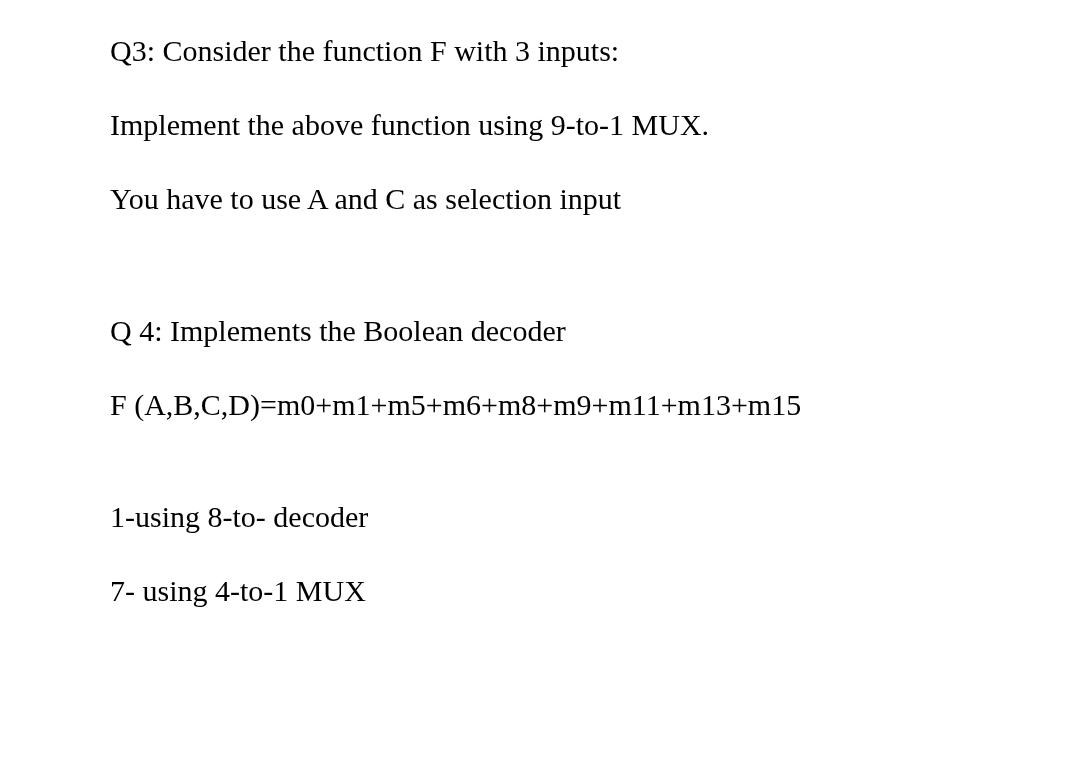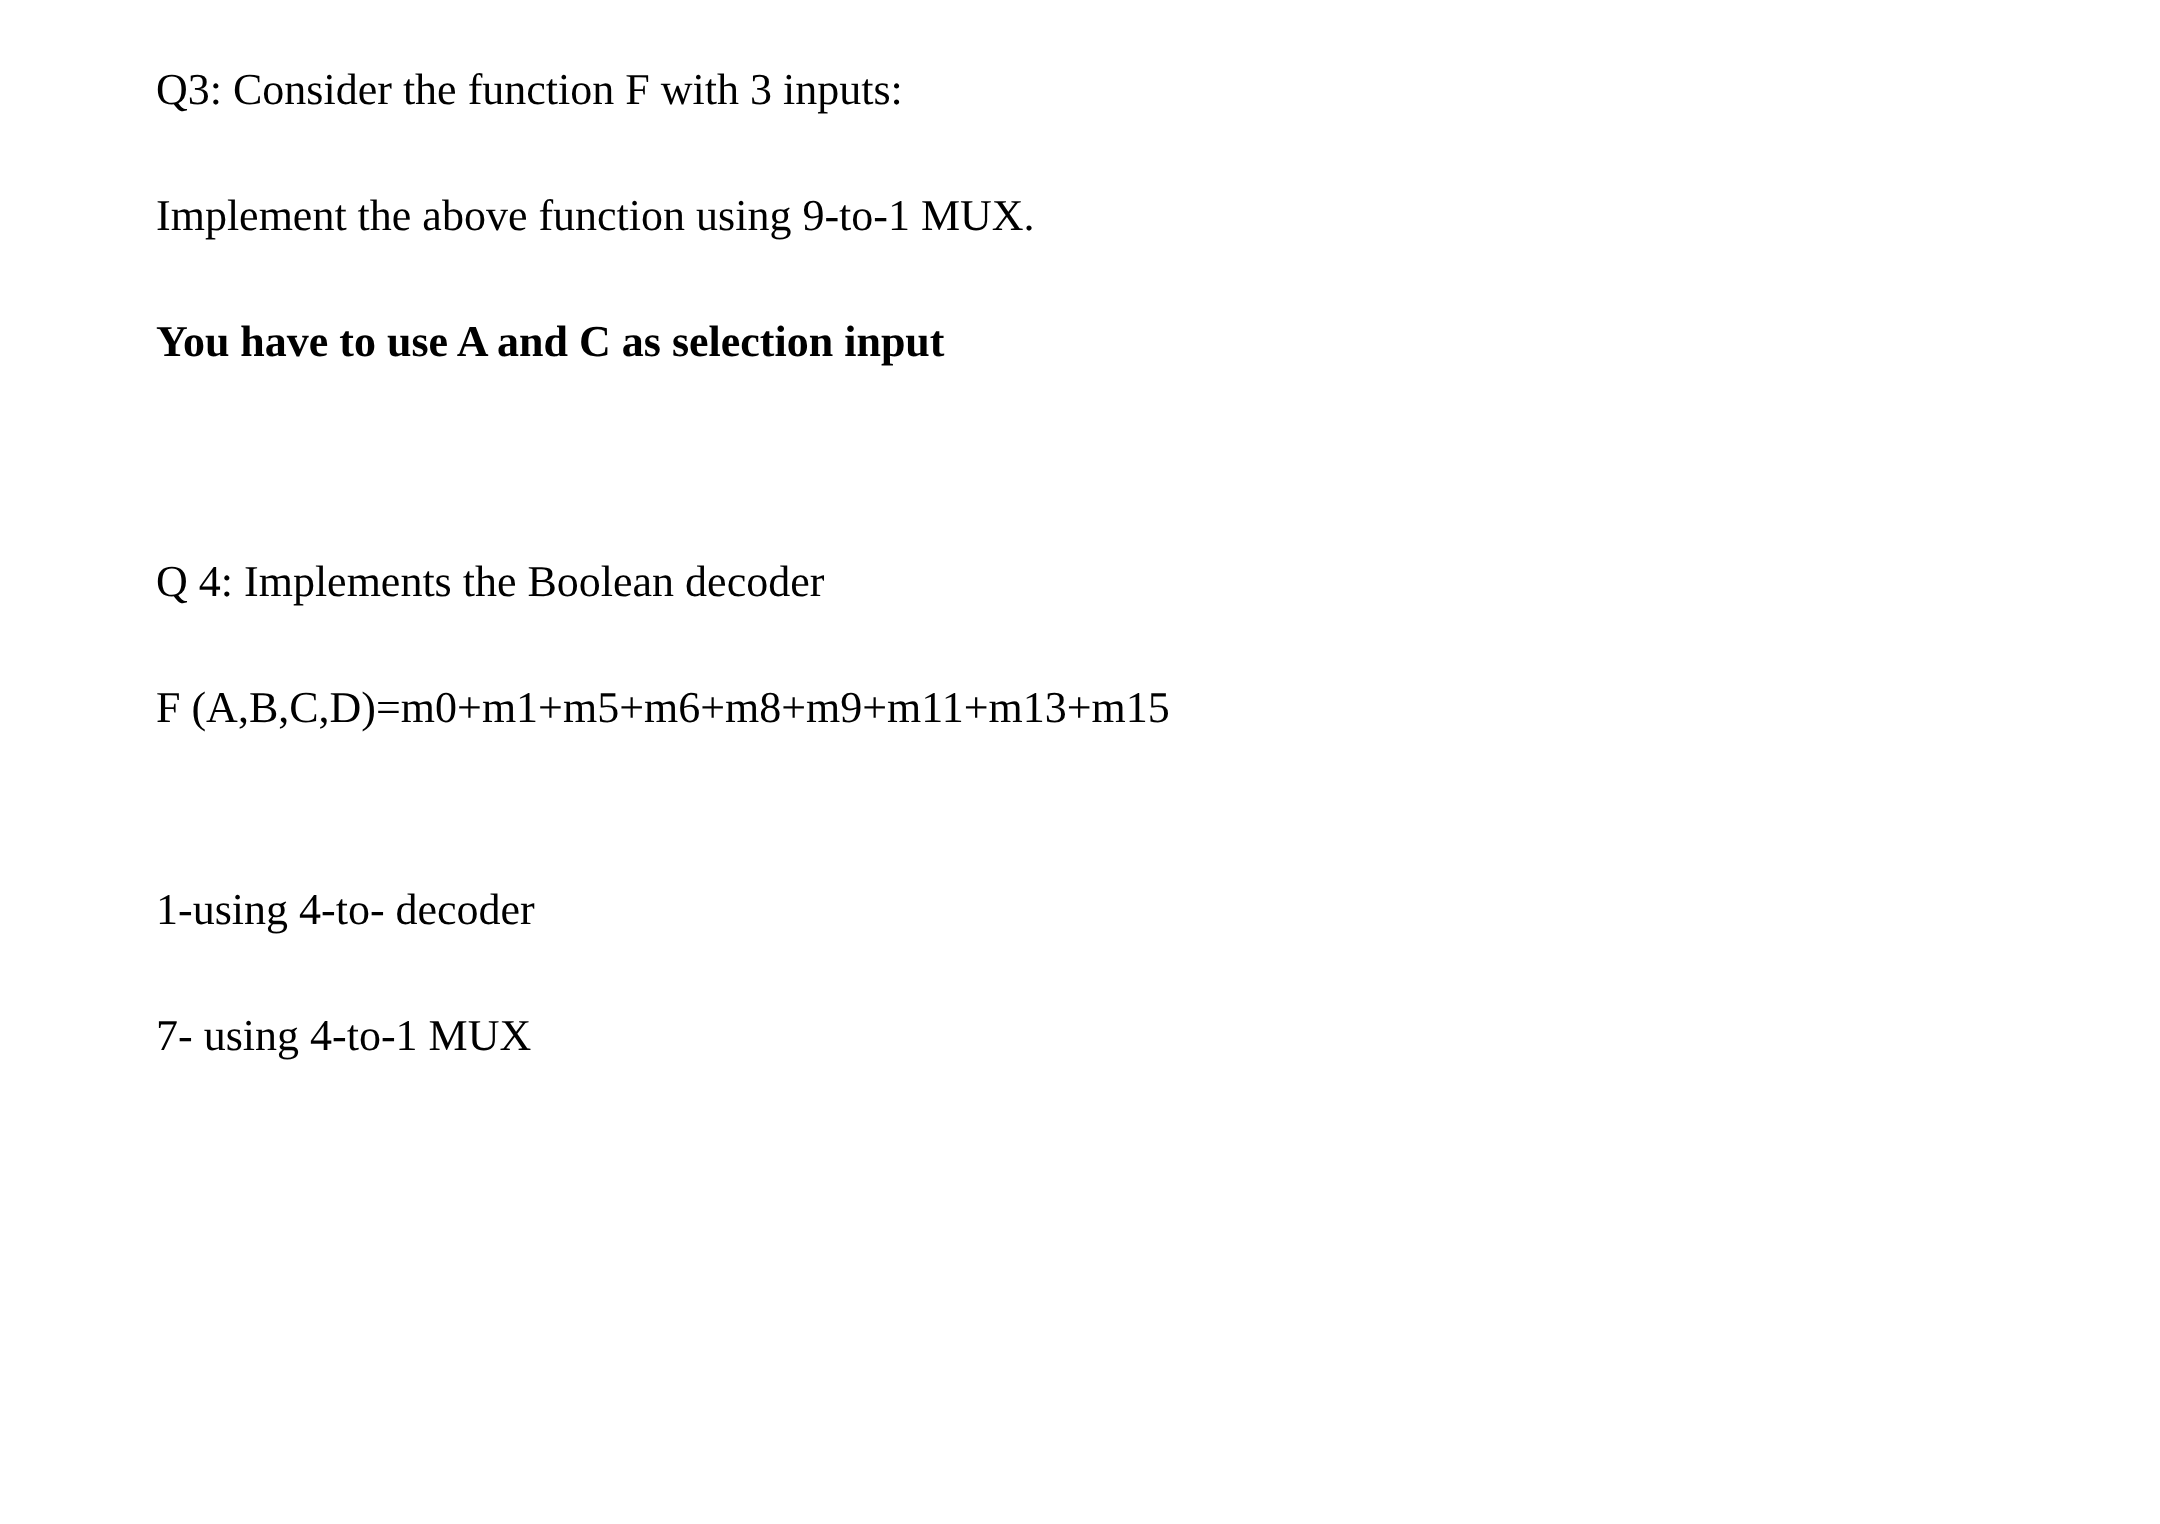--- a/index.html
+++ b/index.html
@@ -13,39 +13,39 @@
       background: #ffffff;
       font-family: "Times New Roman", Times, serif;
       color: #000000;
       padding: 30px 78px 30px 78px;
     }
     .content {
       display: flex;
       flex-direction: column;
     }
     .line {
-      font-size: 22px;
+      font-size: 30px;
       line-height: 1.4;
       margin-bottom: 32px;
+      margin-left: 32px;
     }
     .gap-large {
       margin-bottom: 90px;
-      font-weight: bold;
     }
     .gap-medium {
       margin-bottom: 70px;
     }
     .last {
       margin-bottom: 0;
     }
   </style>
 </head>
 <body>
 
 <div class="content">
   <div class="line">Q3: Consider the function F with 3 inputs:</div>
   <div class="line">Implement the above function using 9-to-1 MUX.</div>
   <div class="line gap-large">You have to use A and C as selection input</div>
   <div class="line">Q 4: Implements the Boolean decoder</div>
   <div class="line gap-medium">F (A,B,C,D)=m0+m1+m5+m6+m8+m9+m11+m13+m15</div>
-  <div class="line">1-using 4-to- decoder</div>
+  <div class="line">1-using 8-to- decoder</div>
   <div class="line last">7- using 4-to-1 MUX</div>
 </div>
 
 </body></html>

